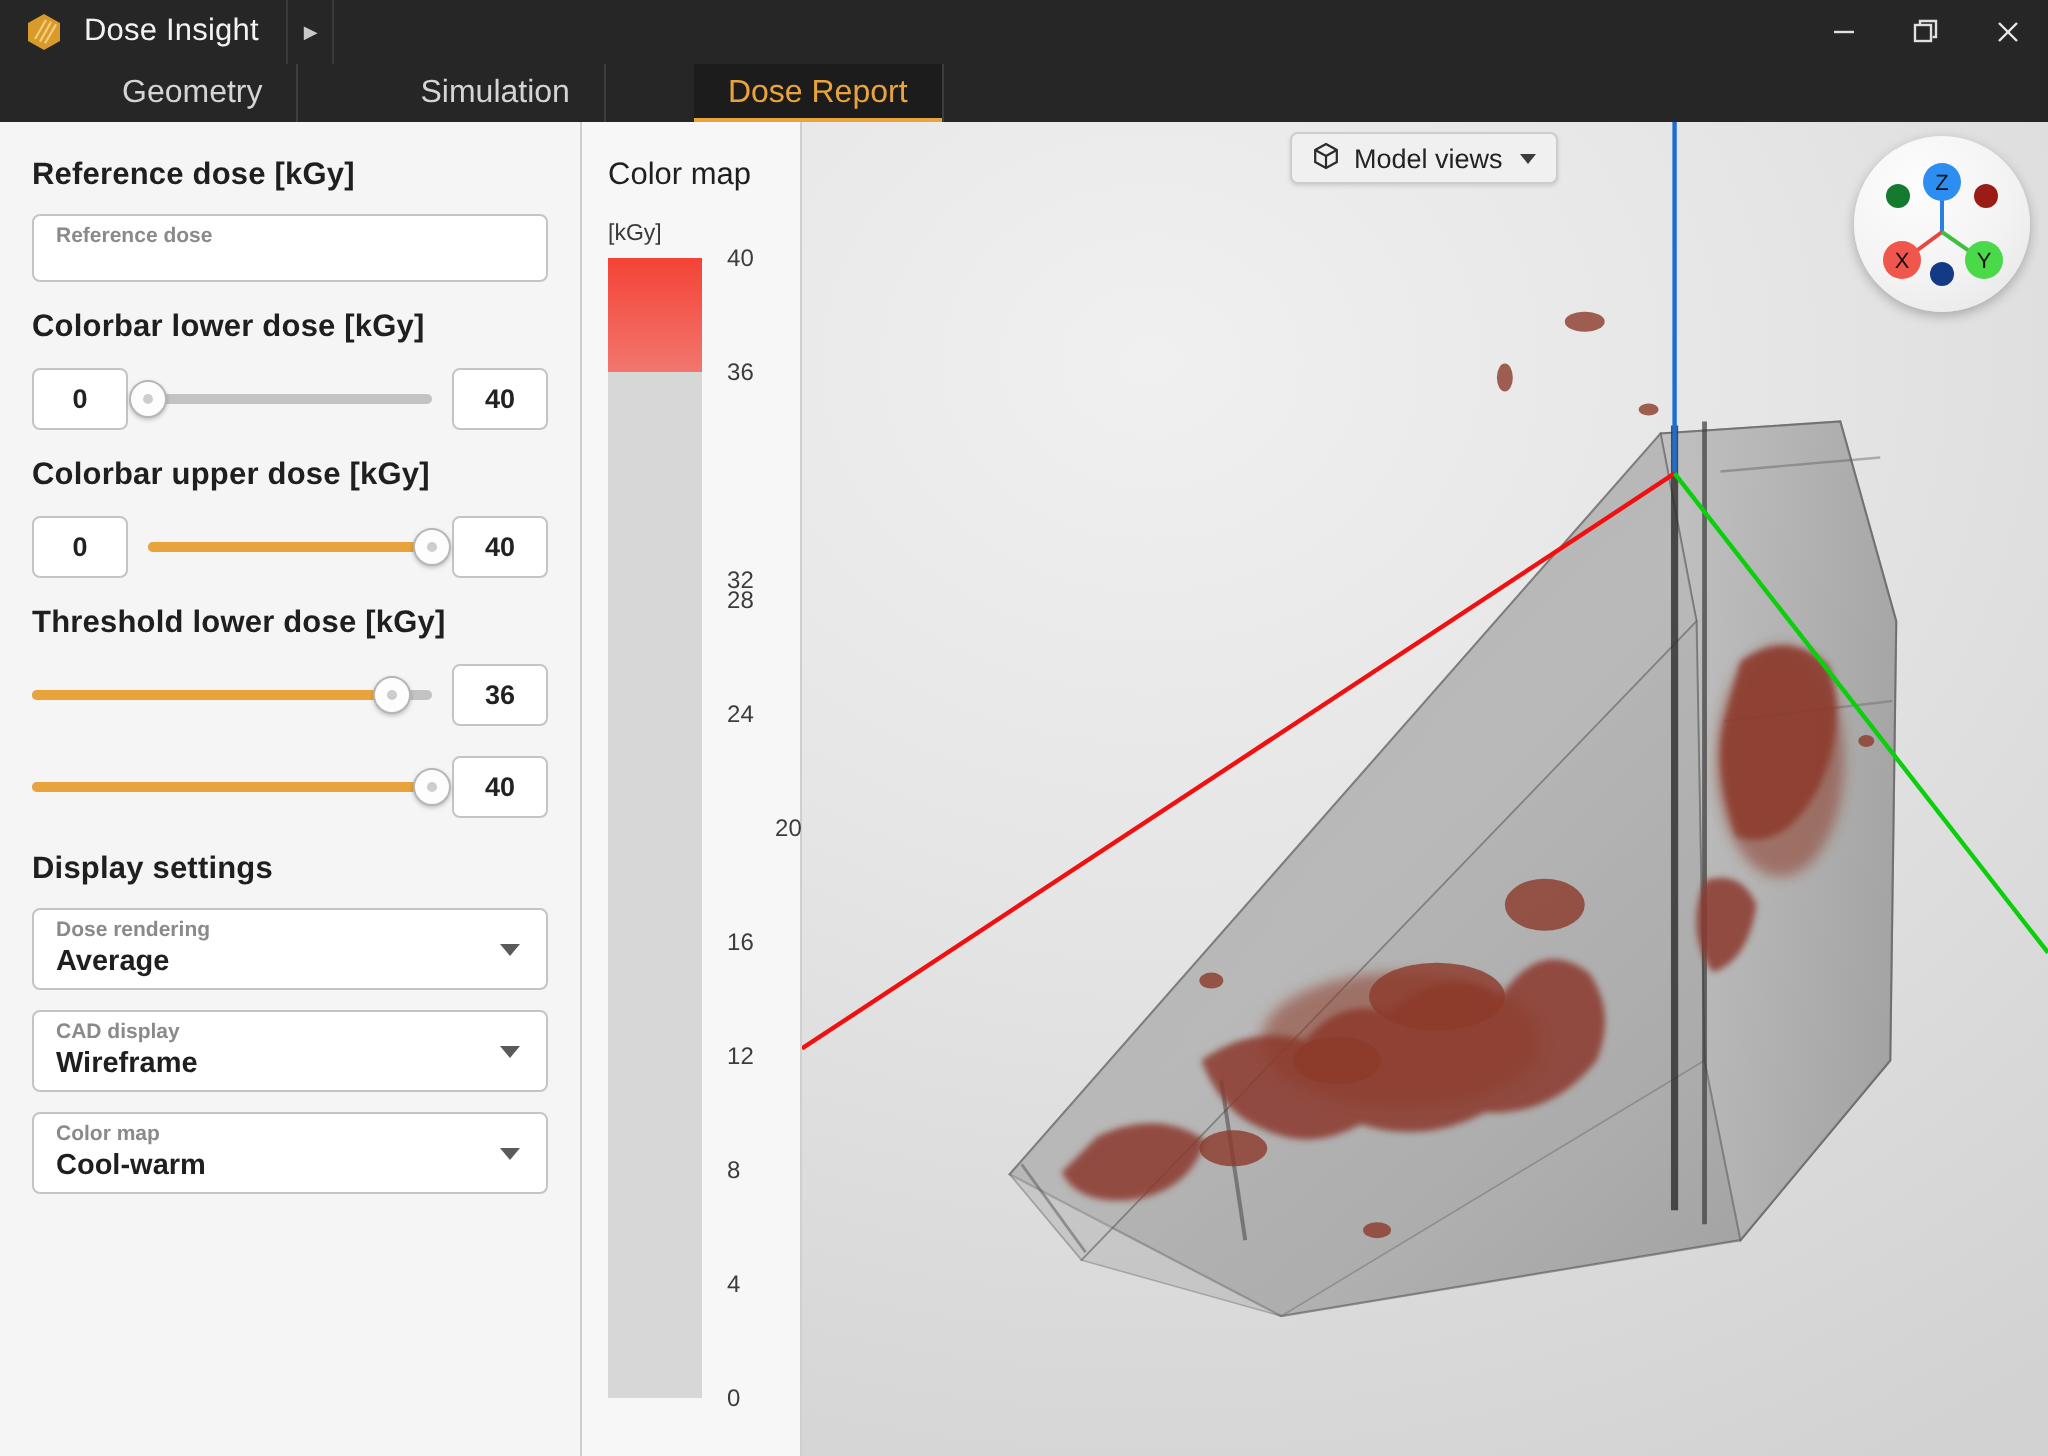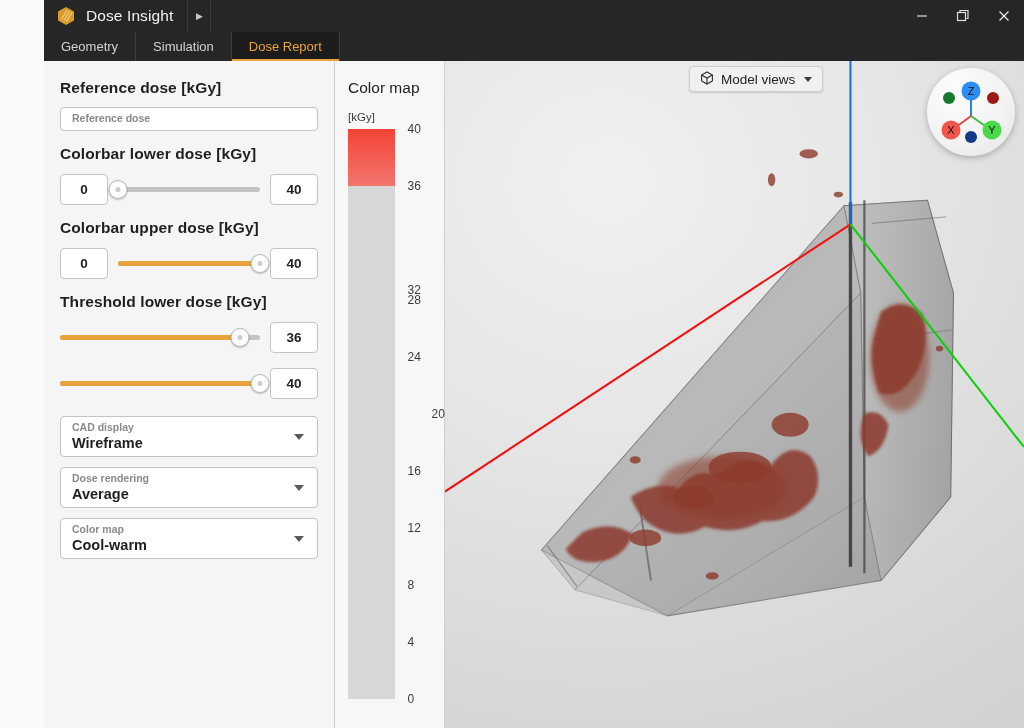--- a/index.html
+++ b/index.html
@@ -6,21 +6,20 @@
   html, body {
     width: 1024px; height: 728px;
     font-family: "Liberation Sans", sans-serif;
     background: #1f1f1f; overflow: hidden;
   }
   .app {
     width: 1024px; height: 728px;
     display: flex; flex-direction: column;
     background: #fafafa;
     position: relative;
-    padding-left: 44px;
   }
 
   
   .titlebar {
     height: 32px; background: #262626;
     display: flex; align-items: center; flex: 0 0 32px;
     position: relative;
   }
   .logo { width: 22px; height: 22px; margin-left: 11px; flex: 0 0 22px; position: relative; }
   .logo svg { display: block; }
@@ -40,22 +39,23 @@
     color: #e0e0e0;
   }
 
   
   .tabbar {
     height: 29px; background: #262626; flex: 0 0 29px;
     display: flex; align-items: stretch; position: relative;
   }
   .tab {
     padding: 0 17px; display: flex; align-items: center;
-    color: #d4d4d4; font-size: 13px; position: relative;
+    color: #d4d4d4; font-size: 16px; position: relative;
     border-right: 1px solid #3d3d3d;
+    margin-left: 44px;
   }
   .tab.active {
     background: #1c1c1c; color: #e8a33d;
   }
   .tab.active::after {
     content: ""; position: absolute; left: 0; right: 0; bottom: 0;
     height: 2px; background: #e8a33d;
   }
   .tabbar-rest { flex: 1; }
 
@@ -69,21 +69,21 @@
     padding: 18px 16px 0 16px; overflow: hidden; font-weight: bold;
   }
   .section-title {
     font-size: 15.5px; color: #1f1f1f; margin-bottom: 10px; letter-spacing: .1px;
   }
   .group { margin-bottom: 14px; }
   .group.tall { margin-bottom: 17px; }
 
   .field {
     background: #ffffff; border: 1px solid #c4c4c4; border-radius: 4px;
-    height: 24px; padding: 4px 11px 0 11px; position: relative;
+    height: 34px; padding: 4px 11px 0 11px; position: relative;
   }
   .field-label { font-size: 10.5px; color: #8a8a8a; line-height: 13px; }
   .field-value { font-size: 14.5px; color: #1f1f1f; line-height: 19px; }
 
   .slider-row { display: flex; align-items: center; gap: 10px; height: 32px; }
   .numbox {
     width: 48px; height: 31px; border: 1px solid #c4c4c4; border-radius: 4px;
     background: #fff; display: flex; align-items: center; justify-content: center;
     font-size: 13.5px; color: #222; flex: 0 0 48px;
   }
@@ -266,30 +266,31 @@
           <div class="slider">
             <div class="track"></div>
             <div class="fill" style="width: 100%;"></div>
             <div class="thumb" style="left: 100%;"></div>
           </div>
           <div class="numbox">40</div>
         </div>
       </div>
 
       <div class="group">
+        <div class="section-title">Display settings</div>
+
+        <div class="select">
+          <div class="select-label">Dose rendering</div>
+          <div class="select-value">Average</div>
+          <div class="caret"></div>
+        </div>
 
         <div class="select">
           <div class="select-label">CAD display</div>
           <div class="select-value">Wireframe</div>
-          <div class="caret"></div>
-        </div>
-
-        <div class="select">
-          <div class="select-label">Dose rendering</div>
-          <div class="select-value">Average</div>
           <div class="caret"></div>
         </div>
 
         <div class="select">
           <div class="select-label">Color map</div>
           <div class="select-value">Cool-warm</div>
           <div class="caret"></div>
         </div>
       </div>
     </div>

